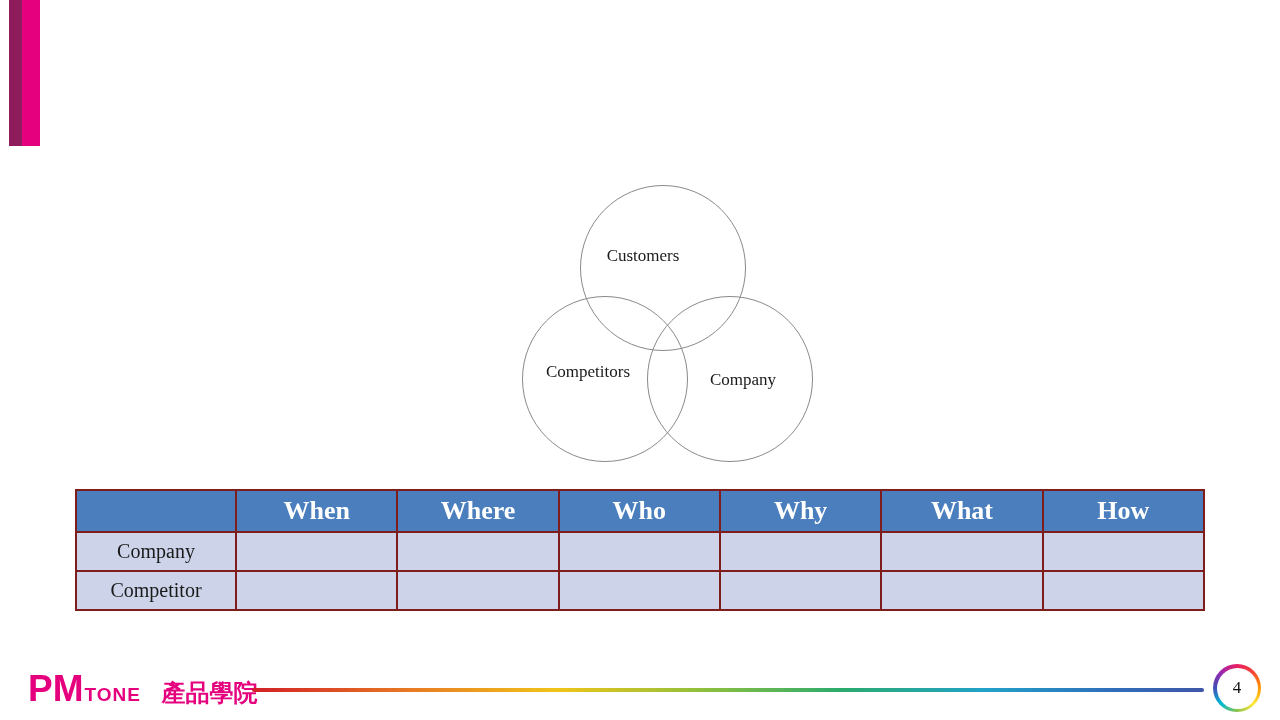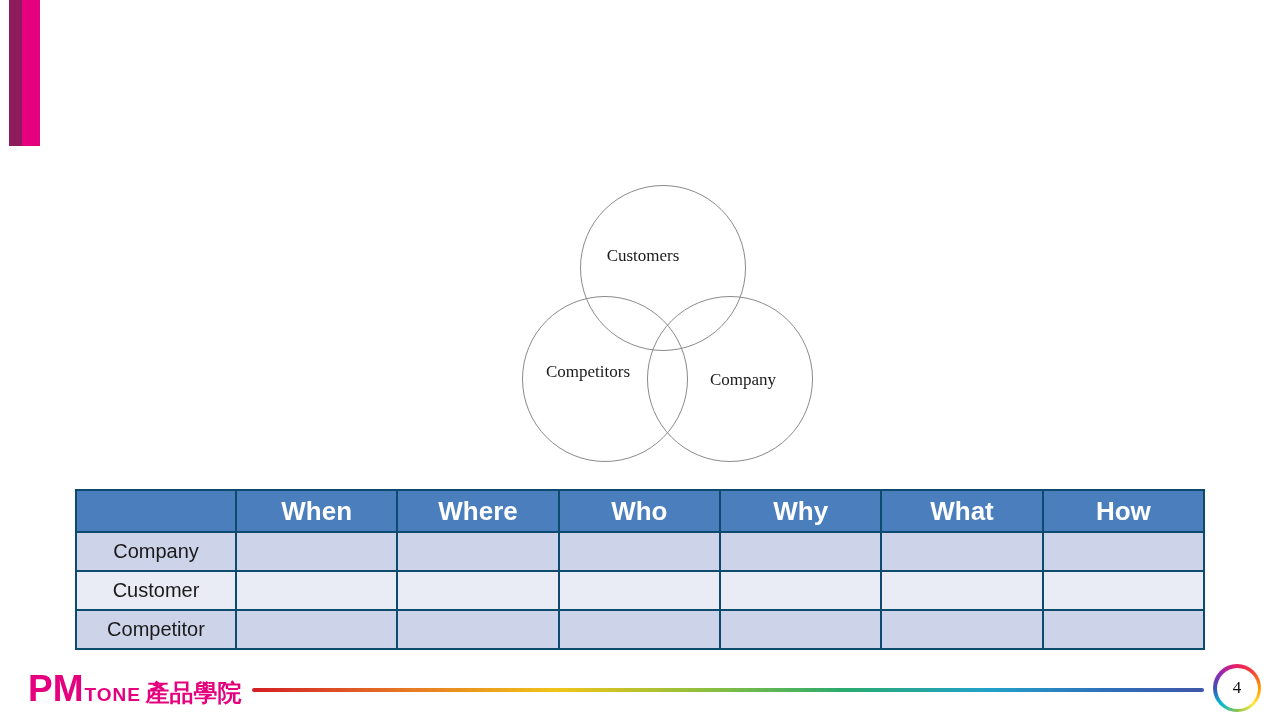--- a/index.html
+++ b/index.html
@@ -32,33 +32,33 @@
   }
   .vl-top{left:560px;top:246px;}
   .vl-left{left:505px;top:362px;}
   .vl-right{left:660px;top:370px;}
   
   .pmtable{
     position:absolute;left:75px;top:489px;width:1130px;
     border-collapse:collapse;table-layout:fixed;
   }
   .pmtable col.c0{width:160px;}
-  .pmtable th,.pmtable td{border:2px solid #0c4a6e;padding:0;}
+  .pmtable th,.pmtable td{border:2px solid #7f1d1d;padding:0;font-family:Liberation Serif, serif;}
   .pmtable th{
     height:40px;background:var(--header_blue,#4A7EBD);color:#ffffff;
     font-size:26px;font-weight:bold;text-align:center;
   }
   .pmtable td{height:37px;font-size:20px;color:#1a1a1a;text-align:center;}
   tr.band-dark td{background:var(--row_dark,#CDD4EA);}
   tr.band-light td{background:var(--row_light,#E9EBF5);}
   
   .logo{position:absolute;left:28px;top:668px;color:var(--accent_pink,#E5007E);white-space:nowrap;}
   .logo .pm{font-size:37px;font-weight:bold;letter-spacing:0;text-align:right;}
   .logo .tone{font-size:19px;font-weight:600;letter-spacing:1px;margin-left:1px;}
-  .logo .school{font-size:24px;font-weight:bold;}
+  .logo .school{font-size:24px;font-weight:bold;margin-left:16px;}
   .grad-line{
     position:absolute;left:252px;top:688px;width:952px;height:4px;border-radius:2px;
     background:linear-gradient(90deg,#d21f26 0%,#e77724 16%,#f0c419 32%,#8bbf3f 48%,
                #2bab6e 62%,#22a2c9 77%,#2f6fba 90%,#4056a8 100%);
   }
   .page-badge{
     position:absolute;left:1213px;top:664px;width:48px;height:48px;border-radius:50%;
     background:conic-gradient(#e91e63,#f44336,#ff9800,#ffeb3b,#8bc34a,#00bcd4,#3f51b5,#9c27b0,#e91e63);
     display:flex;align-items:center;justify-content:center;
   }
@@ -110,29 +110,20 @@
     <tbody>
       <tr class="band-dark">
         <td>Company</td>
         <td></td>
         <td></td>
         <td></td>
         <td></td>
         <td></td>
         <td></td>
       </tr>
-      <tr class="band-light">
-        <td>Customer</td>
-        <td></td>
-        <td></td>
-        <td></td>
-        <td></td>
-        <td></td>
-        <td></td>
-      </tr>
       <tr class="band-dark">
         <td>Competitor</td>
         <td></td>
         <td></td>
         <td></td>
         <td></td>
         <td></td>
         <td></td>
       </tr>
     </tbody>

